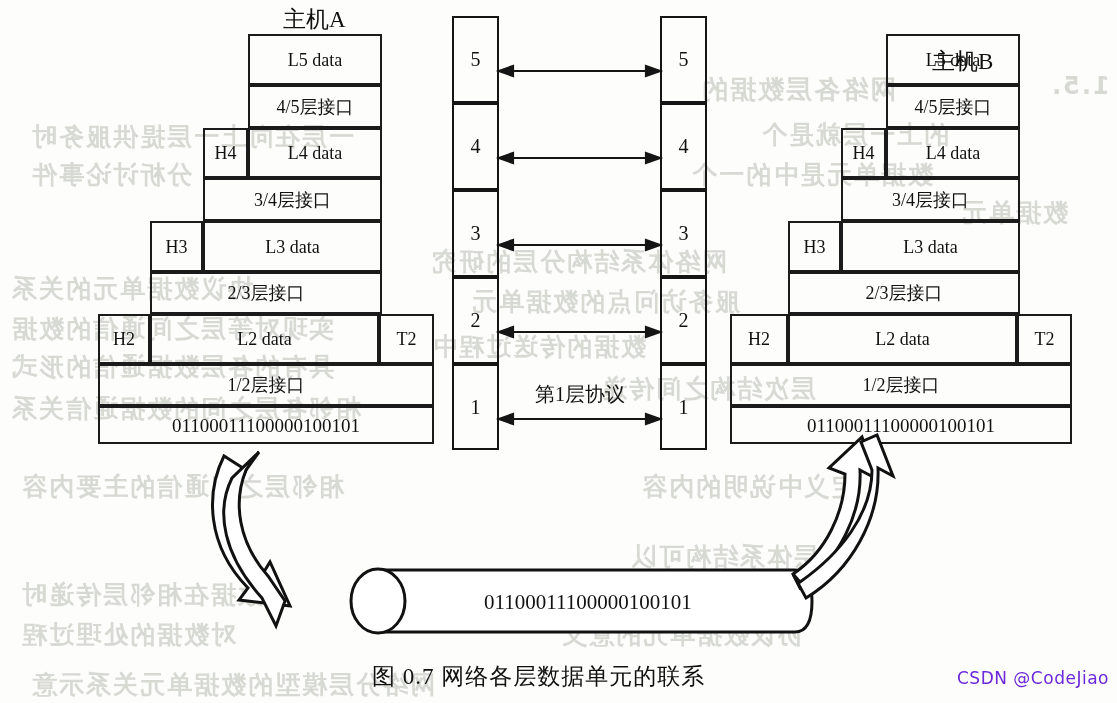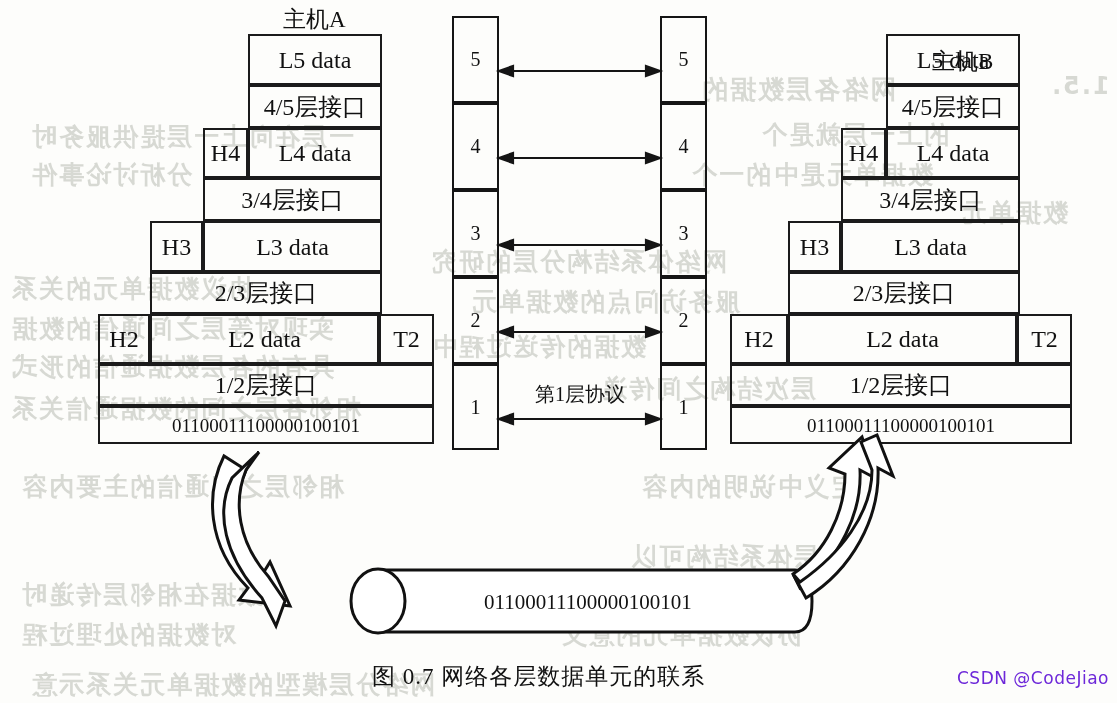--- a/index.html
+++ b/index.html
@@ -34,21 +34,21 @@
 
   
   .cell {
     position: absolute;
     box-sizing: border-box;
     border: 2px solid #1b1b1b;
     background: transparent;
     display: flex;
     align-items: center;
     justify-content: center;
-    font-size: 24px;
+    font-size: 18px;
     color: #111;
     line-height: 1;
   }
   .cell.thick { border-width: 2.6px; }
 
   .host-title {
     position: absolute;
     font-size: 23px;
     color: #111;
     white-space: nowrap;

